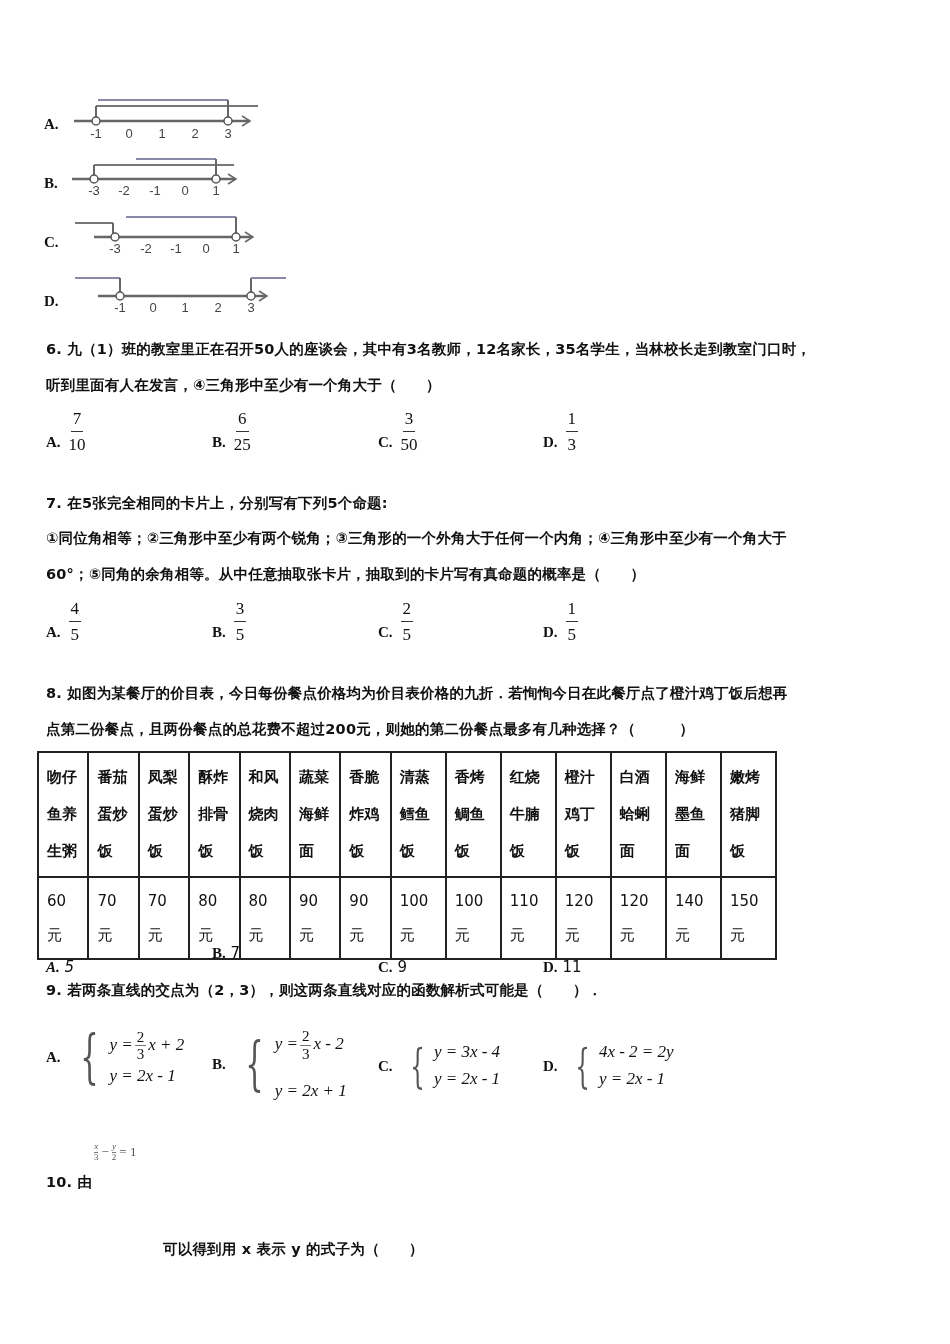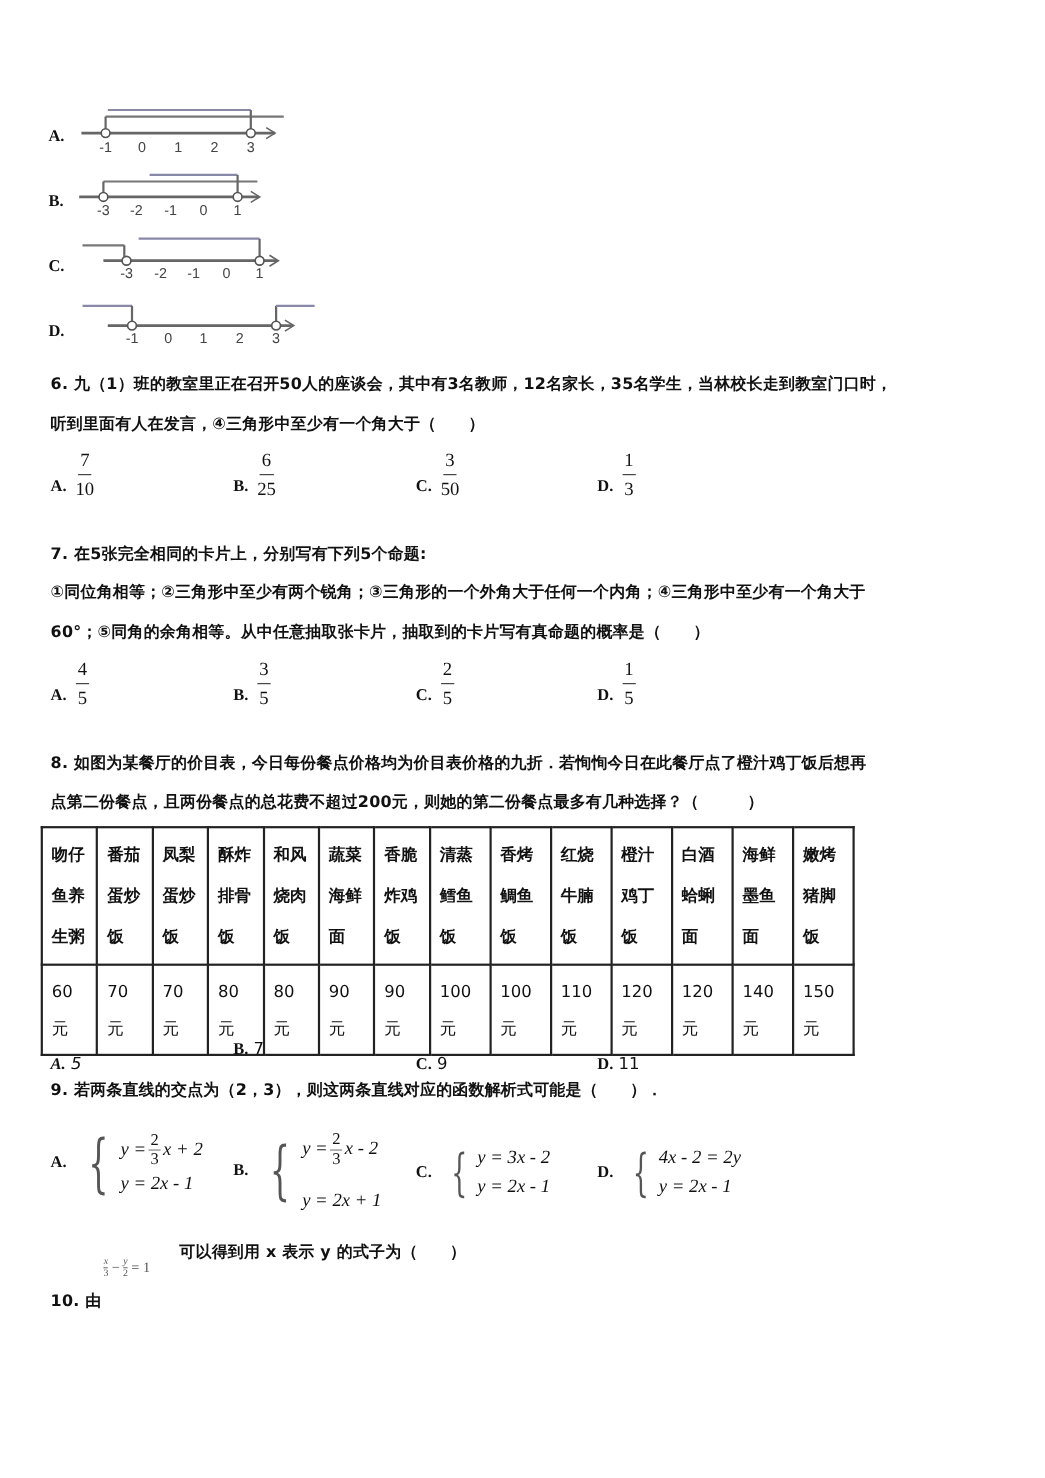--- a/index.html
+++ b/index.html
@@ -341,21 +341,21 @@
           <span class="n">2</span>
           <span>3</span>
         </span><span>x - 2</span></div>
     <div style="margin-top:20px;">y = 2x + 1</div>
   </div>
 </div>
 <div class="sys" style="left:378px;top:1043px;">
   <span class="opt-label" style="margin-right:10px;">C.</span>
   <span class="brace" style="font-size:46px;">{</span>
   <div class="eqs">
-    <div>y = 3x - 2</div>
+    <div>y = 3x - 4</div>
     <div style="margin-top:8px;">y = 2x - 1</div>
   </div>
 </div>
 <div class="sys" style="left:543px;top:1043px;">
   <span class="opt-label" style="margin-right:10px;">D.</span>
   <span class="brace" style="font-size:46px;">{</span>
   <div class="eqs">
     <div>4x - 2 = 2y</div>
     <div style="margin-top:8px;">y = 2x - 1</div>
   </div>
@@ -367,13 +367,13 @@
       <span>3</span>
     </span>
   <span style="margin:0 3px;">−</span>
   <span style="display:inline-flex;flex-direction:column;align-items:center;font-size:9px;line-height:1.1;">
       <span style="border-bottom:1px solid #777;font-style:italic;">y</span>
       <span>2</span>
     </span>
   <span style="margin-left:3px;">= 1</span>
 </div>
 <div class="abs q-text" style="left:46px;top:1173px;">10. 由</div>
-<div class="abs q-text" style="left:163px;top:1129px;">可以得到用 x 表示 y 的式子为（　　）</div>
+<div class="abs q-text" style="left:163px;top:1240px;">可以得到用 x 表示 y 的式子为（　　）</div>
 
 </body></html>

